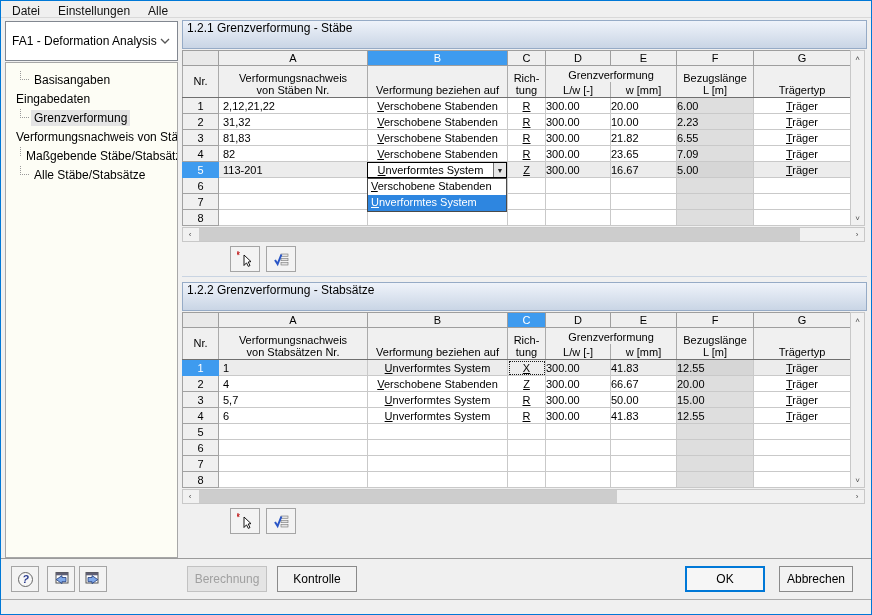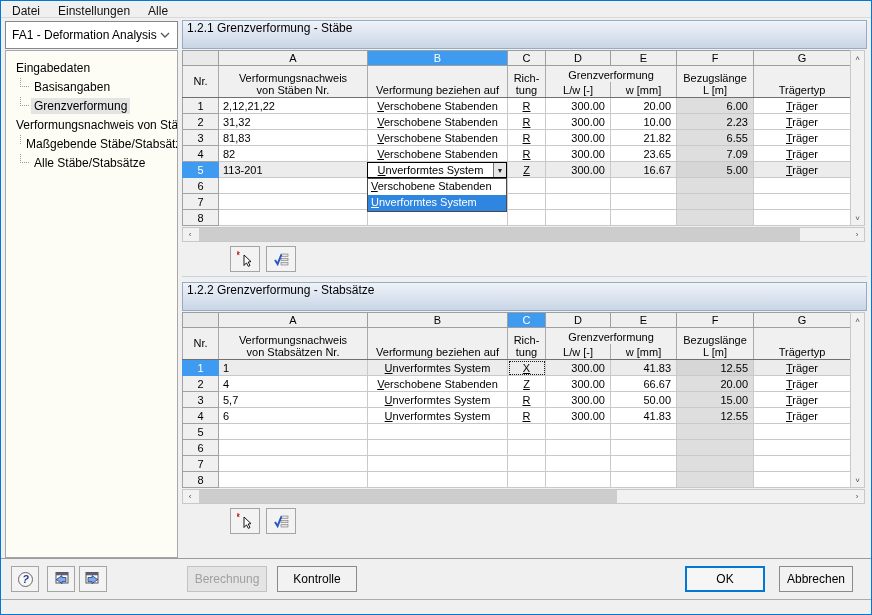--- a/index.html
+++ b/index.html
@@ -18,21 +18,21 @@
   
   .menubar { height:17px; background:#F0F0F0; display:flex; font-size:12px;
              border-bottom:1px solid #D9D9D9; flex-shrink:0; padding-left:2px; }
   .menu-item { padding:3px 9px; color:#111; }
 
   
   .content { flex:1; display:flex; overflow:hidden; }
 
   
   .sidebar { width:178px; flex-shrink:0; display:flex; flex-direction:column; padding:3px 1px 0 4px; }
-  .case-combo { height:28px; border:1px solid #828790; background:#fff; display:flex; align-items:center;
+  .case-combo { height:40px; border:1px solid #828790; background:#fff; display:flex; align-items:center;
                 font-size:12px; padding-left:6px; margin-bottom:1px; }
   .case-combo .combo-label { flex:1; }
   .case-combo svg { margin-right:7px; }
   .navigator { flex:1; border:1px solid #A7A7A7; background:#FDFDF5; font-size:12px; padding-top:7px; overflow:hidden; }
   .tree-item { height:19px; display:flex; align-items:center; white-space:nowrap; }
   .tree-item.lvl0 { padding-left:7px; }
   .tree-item.lvl1 { padding-left:14px; }
   .tree-conn { width:9px; height:9px; border-left:1px dotted #9a9a9a; border-bottom:1px dotted #9a9a9a; margin:-8px 2px 0 0; }
   .tree-label { padding:1px 3px; }
   .tree-label.sel { background:#E4E4E4; }
@@ -54,21 +54,21 @@
   .grid .hd { border:1px solid #ABABAB; background:#F0F0F0; text-align:center; vertical-align:bottom; padding-bottom:1px; }
   .grid .hd.top { vertical-align:middle; }
   .grid tr.h1 .hd { border-bottom:none; }
   .grid tr.h2 .hd { border-top:none; }
   .grid tr.h2 td, .grid tr.h1 td[rowspan] { border-bottom:1px solid #6F6F6F; }
   .grid tbody td { border:1px solid #C9C9C9; }
   .grid tbody td.rowhead { background:#F0F0F0; border:1px solid #A2A2A2; text-align:center; }
   .grid tbody td.rowhead.sel { background:#3E9BEF; color:#fff; border-color:#3E9BEF; }
   .grid td.col-a { text-align:left; padding-left:4px; }
   .grid td.col-b, .grid td.col-c, .grid td.col-g { text-align:center; }
-  .grid td.col-d, .grid td.col-e, .grid td.col-f { text-align:right; padding-right:5px; }
+  .grid td.col-d, .grid td.col-e, .grid td.col-f { padding-right:5px; }
   .grid td.col-f { background:#DEDEDE; }
   .grid tr.rowsel td { background:#ECECEC; }
   .grid tr.rowsel td.col-f { background:#D6D6D6; }
   .grid td.focus { outline:1px dotted #1a1a1a; outline-offset:-2px; }
 
   
   .cell-combo { position:absolute; left:185px; top:112px; width:140px; height:16px; background:#fff;
                 border:1px solid #000; display:flex; align-items:center; font-size:11px; }
   .cell-combo .ctext { flex:1; text-align:center; }
   .cell-combo .cbtn { width:13px; height:14px; background:#E6E6E6; border-left:1px solid #707070;
@@ -124,26 +124,26 @@
   <div class="content">
 
     <div class="sidebar">
       <div class="case-combo">
         <span class="combo-label">FA1 - Deformation Analysis</span>
         <svg width="10" height="6" viewBox="0 0 10 6">
           <polyline points="1,1 5,5 9,1" fill="none" stroke="#555" stroke-width="1.3"></polyline>
         </svg>
       </div>
       <div class="navigator" id="nav-tree">
-          <div class="tree-item lvl0">
-            <span class="tree-label">Eingabedaten</span>
-          </div>
           <div class="tree-item lvl1">
             <span class="tree-conn"></span>
             <span class="tree-label">Basisangaben</span>
+          </div>
+          <div class="tree-item lvl0">
+            <span class="tree-label">Eingabedaten</span>
           </div>
           <div class="tree-item lvl1">
             <span class="tree-conn"></span>
             <span class="tree-label sel">Grenzverformung</span>
           </div>
           <div class="tree-item lvl0">
             <span class="tree-label">Verformungsnachweis von Stäben</span>
           </div>
           <div class="tree-item lvl1">
             <span class="tree-conn"></span>

